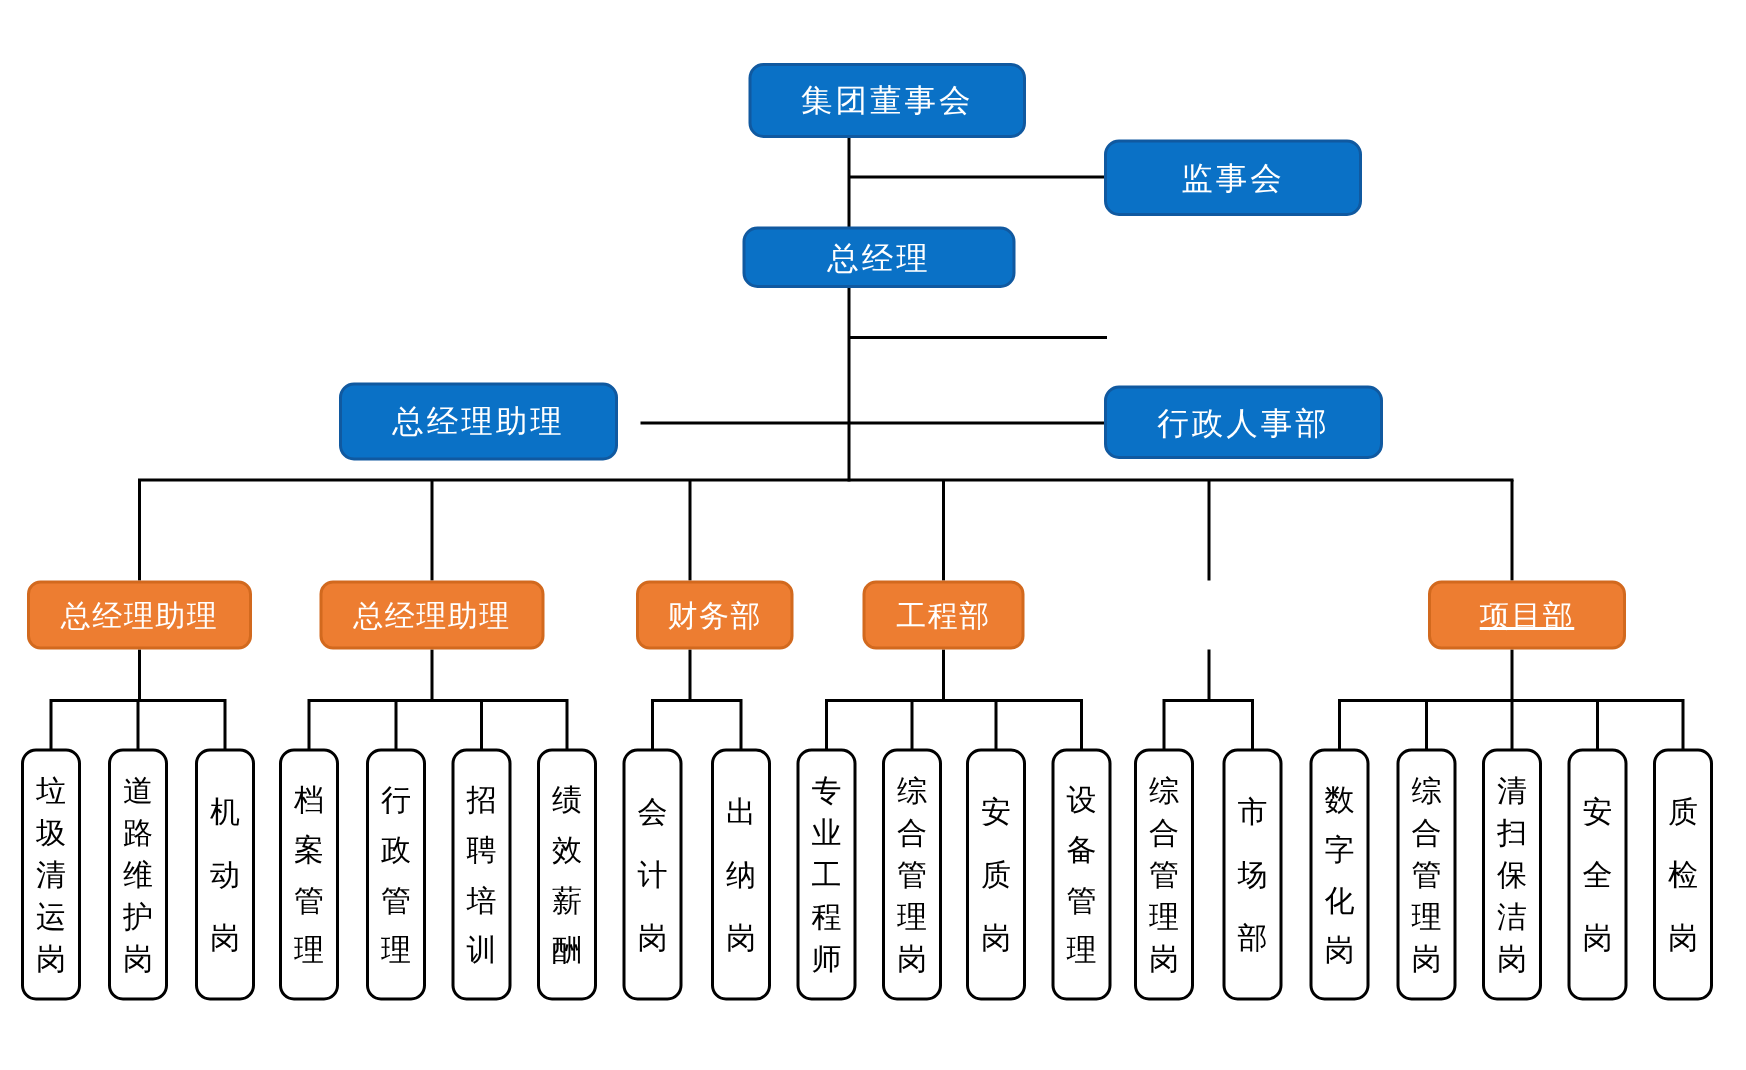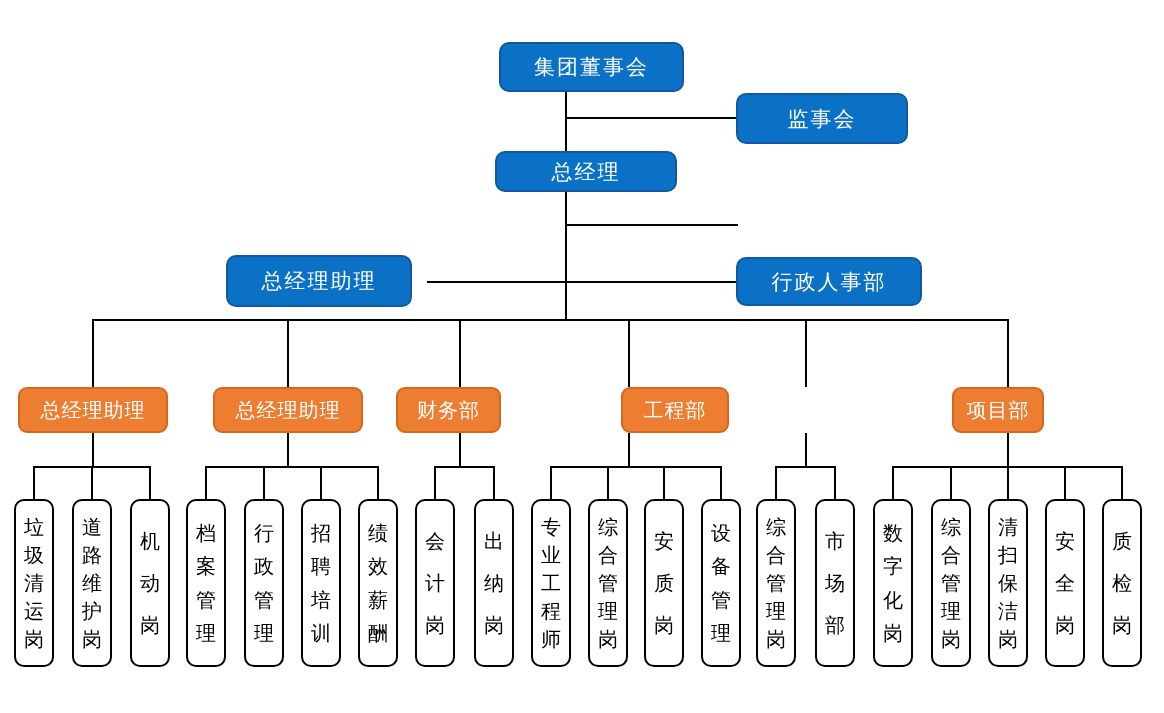--- a/index.html
+++ b/index.html
@@ -110,23 +110,23 @@
 
   <div class="node box-blue" style="left:495px;top:151px;width:182px;height:41px;">总经理</div>
 
 
   <div class="node box-blue" style="left:226px;top:255px;width:186px;height:52px;text-align:right;">总经理助理</div>
 
   <div class="node box-blue" style="left:736px;top:257px;width:186px;height:49px;">行政人事部</div>
 
   <div class="node box-orange" style="left:18px;top:387px;width:150px;height:46px;">总经理助理</div>
   <div class="node box-orange" style="left:213px;top:387px;width:150px;height:46px;">总经理助理</div>
-  <div class="node box-orange" style="left:396px;top:387px;width:105px;height:46px;">财务部</div>
-  <div class="node box-orange" style="left:575px;top:387px;width:108px;height:46px;margin-left:46px;">工程部</div>
-  <div class="node box-orange" style="left:952px;top:387px;width:92px;height:46px;">项目部</div>
+  <div class="node box-orange" style="left:424px;top:387px;width:105px;height:46px;">财务部</div>
+  <div class="node box-orange" style="left:575px;top:387px;width:108px;height:46px;">工程部</div>
+  <div class="node box-orange" style="left:952px;top:387px;width:132px;height:46px;text-decoration:underline;">项目部</div>
 
   <div class="post" style="left:14px;top:499px;width:40px;height:168px;">
       <span>垃</span>
       <span>圾</span>
       <span>清</span>
       <span>运</span>
       <span>岗</span>
     </div>
   <div class="post" style="left:72px;top:499px;width:40px;height:168px;">
       <span>道</span>

